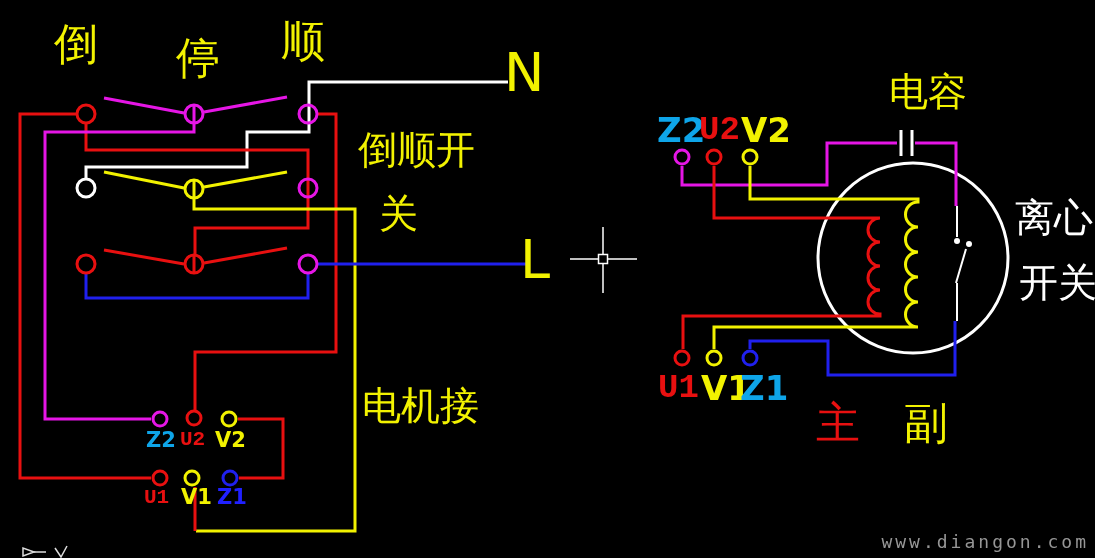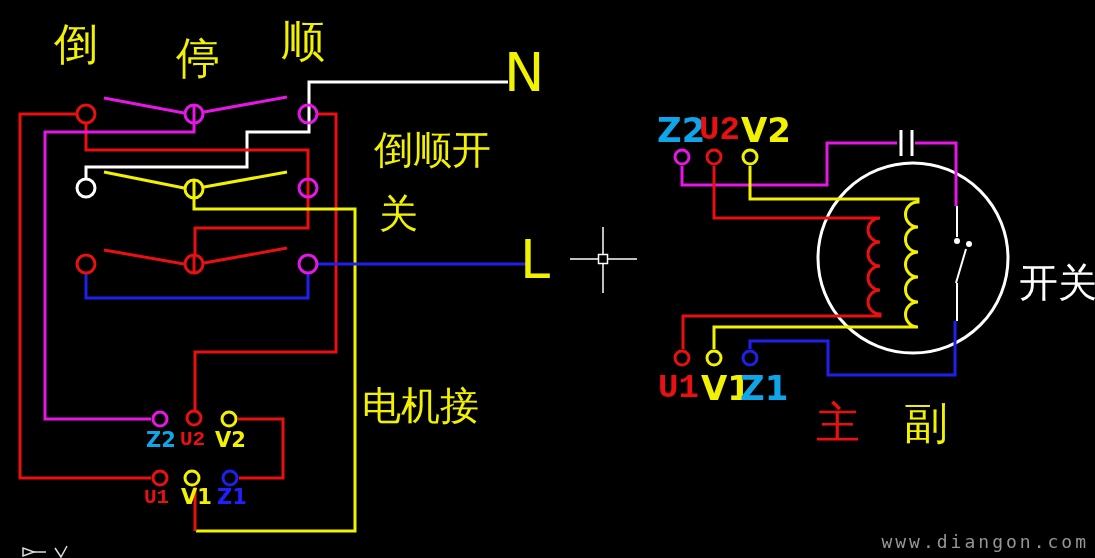--- a/index.html
+++ b/index.html
@@ -166,39 +166,41 @@
     </g>
   </svg>
 
   <div class="lbl cn-big yellow" style="left:54px;top:22px">倒</div>
   <div class="lbl cn-big yellow" style="left:176px;top:36px">停</div>
   <div class="lbl cn-big yellow" style="left:281px;top:19px">顺</div>
 
   <div class="lbl power yellow" style="left:504px;top:46px">N</div>
   <div class="lbl power yellow" style="left:520px;top:233px">L</div>
 
-  <div class="lbl cn-med yellow" style="left:374px;top:130px">倒顺开</div>
+  <div class="lbl cn-med yellow" style="left:358px;top:130px">倒顺开</div>
   <div class="lbl cn-med yellow" style="left:379px;top:194px">关</div>
 
   <div class="lbl cn-med yellow" style="left:362px;top:386px">电机接</div>
 
   <div class="lbl term-sm magenta" style="left:146px;top:430px">Z2</div>
   <div class="lbl term-sm red" style="left:180px;top:429px">U2</div>
   <div class="lbl term-sm yellow" style="left:215px;top:430px">V2</div>
   <div class="lbl term-sm red" style="left:144px;top:487px">U1</div>
   <div class="lbl term-sm yellow" style="left:181px;top:487px">V1</div>
   <div class="lbl term-sm blue" style="left:217px;top:487px">Z1</div>
 
   <div class="lbl term-lg magenta" style="left:657px;top:113px">Z2</div>
   <div class="lbl term-lg red" style="left:699px;top:113px">U2</div>
   <div class="lbl term-lg yellow" style="left:741px;top:113px">V2</div>
   <div class="lbl term-lg red" style="left:658px;top:371px">U1</div>
   <div class="lbl term-lg yellow" style="left:701px;top:371px">V1</div>
   <div class="lbl term-lg magenta" style="left:740px;top:371px">Z1</div>
 
+  <div class="lbl cn-med yellow" style="left:889px;top:72px">电容</div>
+  <div class="lbl cn-med white" style="left:1015px;top:198px">离心</div>
   <div class="lbl cn-med white" style="left:1019px;top:263px">开关</div>
 
   <div class="lbl cn-big red" style="left:816px;top:404px">主</div>
   <div class="lbl cn-big yellow" style="left:904px;top:401px">副</div>
 
   <div class="lbl watermark" style="right:6px;top:533px">www.diangon.com</div>
 
 </div>
 
 </body></html>

